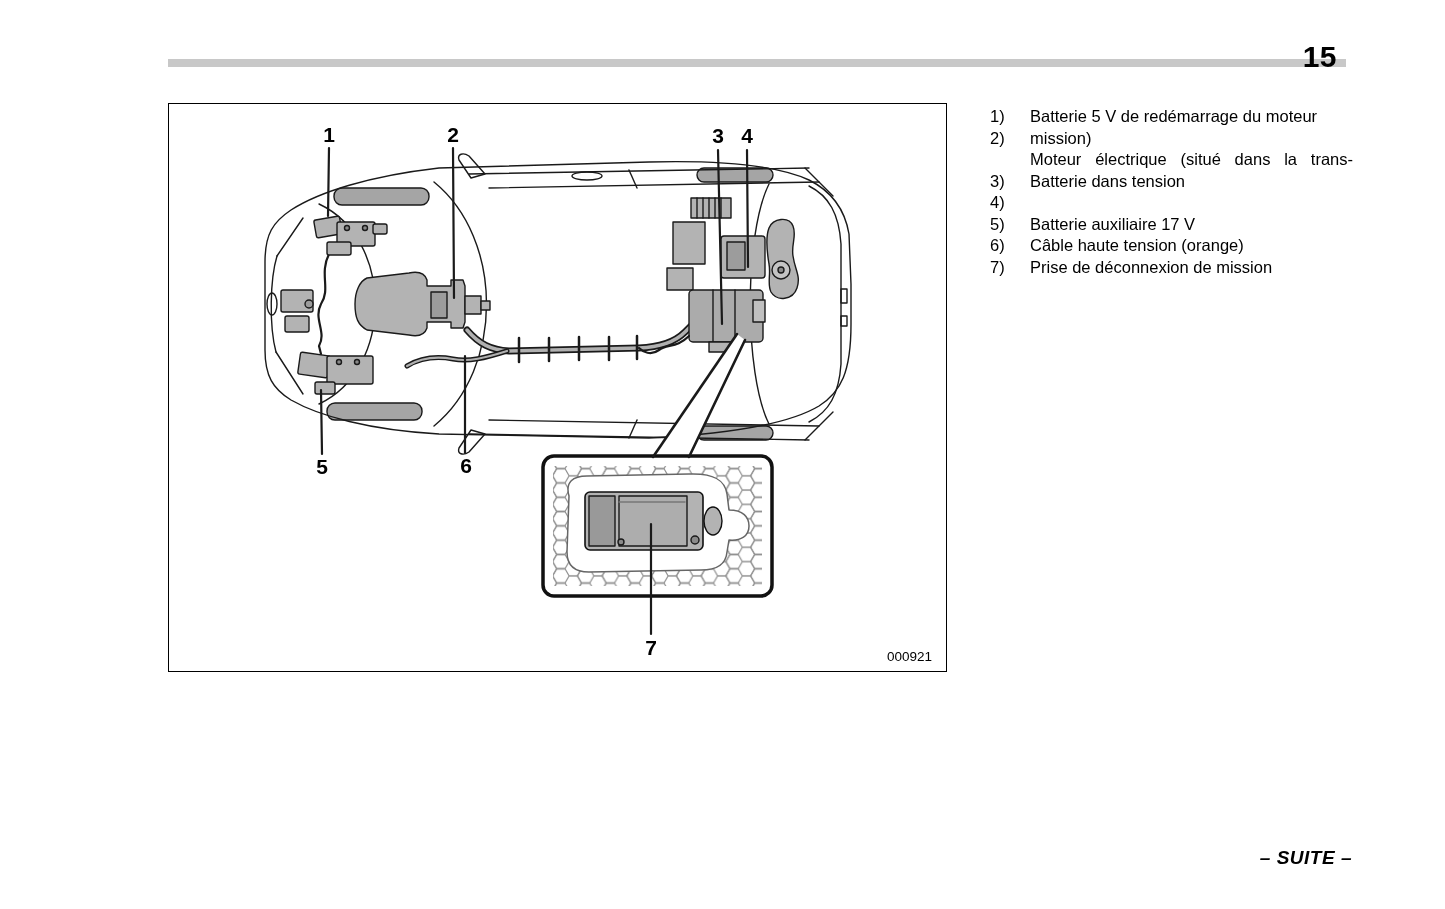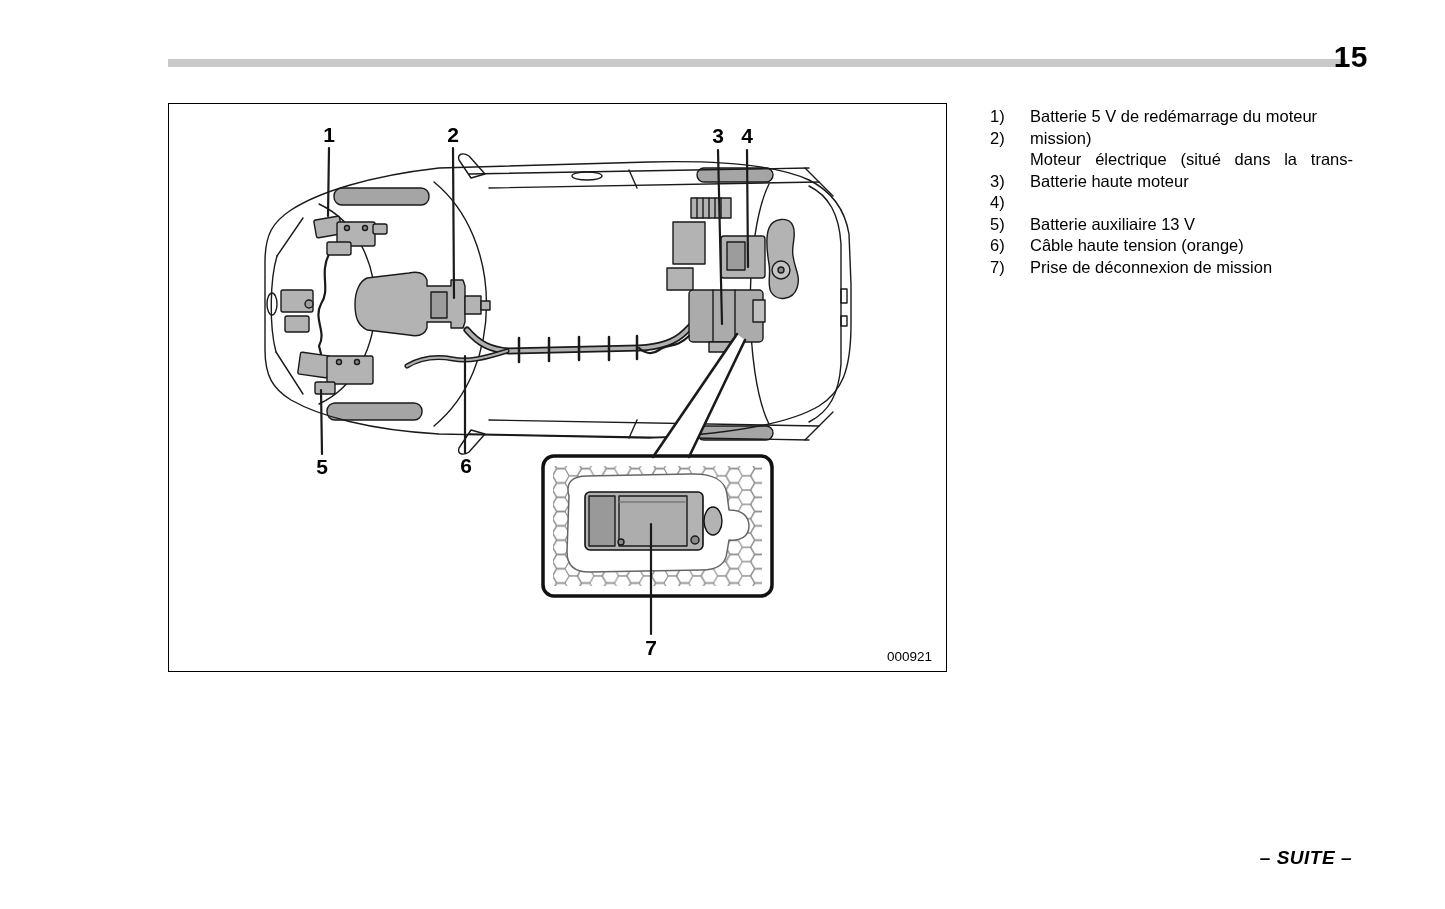--- a/index.html
+++ b/index.html
@@ -3,21 +3,21 @@
 <meta charset="utf-8">
 <style>
   html,body{margin:0;padding:0;}
   body{
     width:1445px;height:909px;position:relative;background:#ffffff;
     font-family:"Liberation Sans","DejaVu Sans",sans-serif;color:#000;
     overflow:hidden;
   }
   .header-rule{position:absolute;left:168px;top:59px;width:1178px;height:8px;background:#c8c8c8;}
   .page-number{
-    position:absolute;top:42px;right:77px;font-size:30px;font-weight:bold;
+    position:absolute;top:42px;right:108px;font-size:30px;font-weight:bold;
     letter-spacing:0.5px;line-height:30px;
   }
   .figure-frame{
     position:absolute;left:168px;top:103px;width:777px;height:567px;
     border:1px solid #000;background:#fff;
   }
   .figure-frame svg{display:block;}
   .legend{
     position:absolute;left:990px;top:106px;width:363px;
     font-size:16.5px;line-height:21.5px;
@@ -203,30 +203,30 @@
   <div class="legend-row">
     <div class="legend-num">2)</div>
     <div class="legend-text">
       <div class="legend-line">mission)</div>
       <div class="legend-line justify">Moteur électrique (situé dans la trans-</div>
     </div>
   </div>
   <div class="legend-row">
     <div class="legend-num">3)</div>
     <div class="legend-text">
-        <div class="legend-line">Batterie haute moteur</div>
+        <div class="legend-line">Batterie dans tension</div>
       </div>
   </div>
   <div class="legend-row">
     <div class="legend-num">4)</div>
   </div>
   <div class="legend-row">
     <div class="legend-num">5)</div>
     <div class="legend-text">
-        <div class="legend-line">Batterie auxiliaire 13 V</div>
+        <div class="legend-line">Batterie auxiliaire 17 V</div>
       </div>
   </div>
   <div class="legend-row">
     <div class="legend-num">6)</div>
     <div class="legend-text">
         <div class="legend-line">Câble haute tension (orange)</div>
       </div>
   </div>
   <div class="legend-row">
     <div class="legend-num">7)</div>

